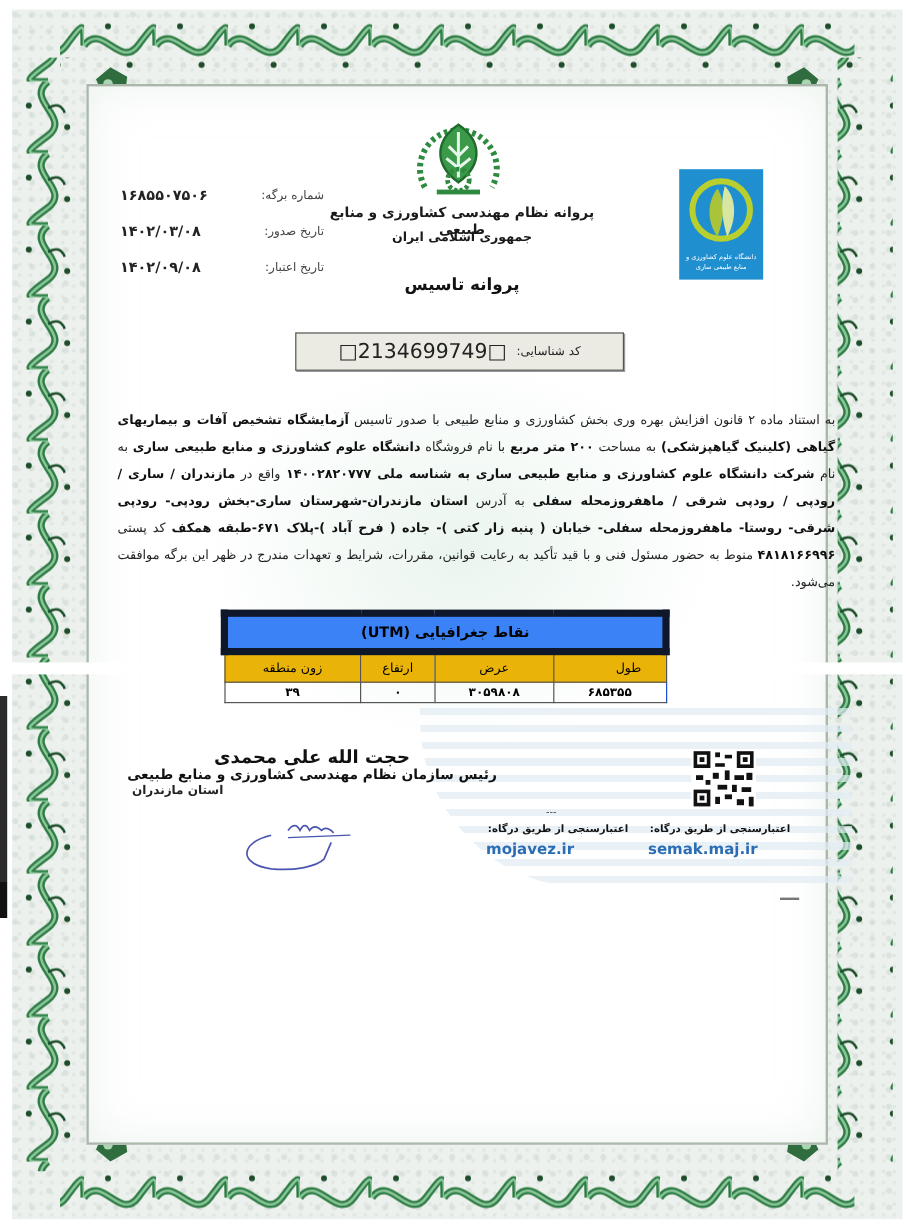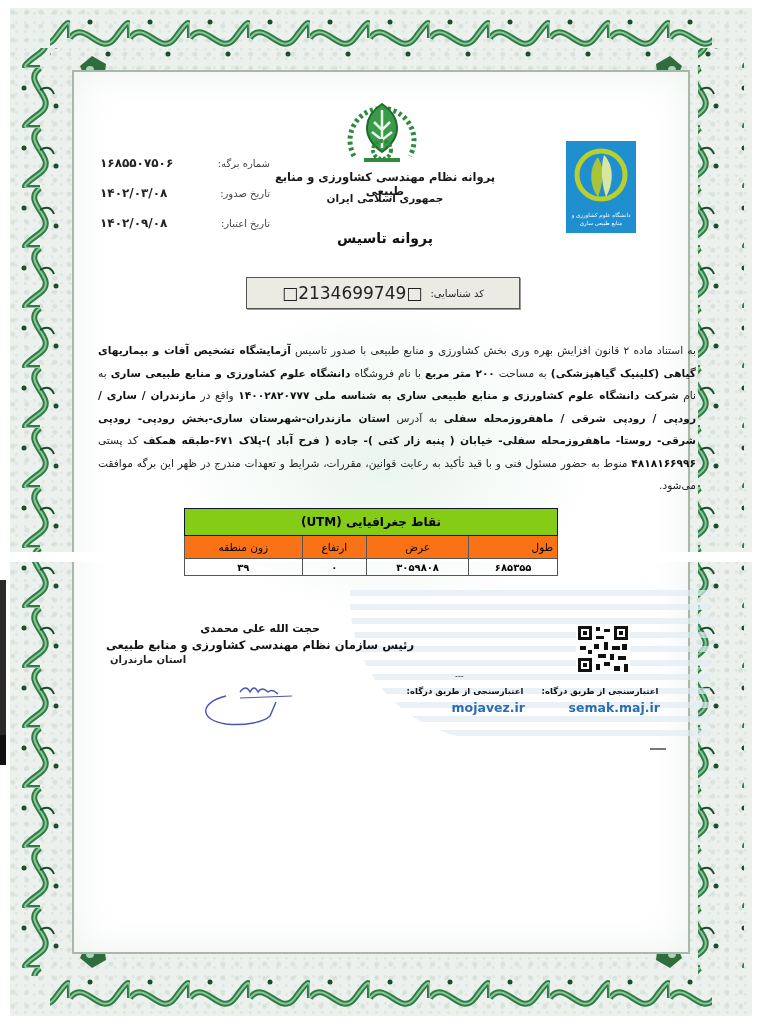--- a/index.html
+++ b/index.html
@@ -33,33 +33,33 @@
   .uni-logo .txt { position:absolute; left:3px; right:3px; bottom:6px; font-size:5.5px; color:#fff; text-align:center; line-height:8px; direction:rtl; }
 
   .id-box { position:absolute; left:246px; top:277px; width:272px; height:30px; background:#ecebe3; border:1px solid #555; box-shadow:1px 1px 0 #999; display:flex; align-items:center; justify-content:center; gap:8px; direction:rtl; }
   .id-label { font-size:10px; color:#222; }
   .id-val { font-size:17px; color:#222; direction:ltr; font-family:"DejaVu Sans", sans-serif; }
 
   .body-text { position:absolute; left:98px; top:339px; width:598px; font-size:10.6px; line-height:22.5px; color:#222; direction:rtl; text-align:justify; text-align-last:right; }
   .body-text b { font-weight:bold; color:#111; }
 
   .utm { position:absolute; left:184px; top:508px; width:374px; border-collapse:collapse; font-size:10.5px; direction:rtl; }
-  .utm .cap { background:#84cc16; border:1px solid #0f172a; height:24px; text-align:center; font-weight:bold; font-size:12px; }
-  .utm th { background:#f97316; border:1px solid #555; font-weight:normal; height:20px; font-size:10.5px; }
-  .utm th.r { text-align:right; padding-right:4px; }
+  .utm .cap { background:#3b82f6; border:6px solid #0f172a; height:24px; text-align:center; font-weight:bold; font-size:12px; }
+  .utm th { background:#eab308; border:1px solid #555; font-weight:normal; height:20px; font-size:10.5px; }
+  .utm th.r { text-align:right; padding-right:20px; }
   .utm td { border-left:1px solid #555; border-right:1px solid #1d4ed8; border-bottom:1px solid #555; height:14px; text-align:center; font-weight:bold; font-size:10px; }
 
-  .sig-name { position:absolute; left:110px; top:622px; width:300px; text-align:center; font-weight:bold; font-size:11px; color:#111; direction:rtl; }
+  .sig-name { position:absolute; left:110px; top:622px; width:300px; text-align:center; font-weight:bold; font-size:15px; color:#111; direction:rtl; }
   .sig-role { position:absolute; left:100px; top:638px; width:320px; text-align:center; font-weight:bold; font-size:11.5px; color:#111; direction:rtl; }
   .sig-prov { position:absolute; left:110px; top:654px; width:300px; text-align:left; font-weight:bold; font-size:10px; color:#222; direction:rtl; }
   .signature { position:absolute; left:196px; top:676px; width:110px; height:60px; }
 
   .qr { position:absolute; left:576px; top:624px; width:54px; height:50px; }
   .verify-label { position:absolute; font-size:8.5px; font-weight:bold; color:#111; direction:rtl; text-align:center; width:120px; }
-  .verify-link { position:absolute; font-size:12.5px; font-weight:bold; color:#2a6db5; text-align:right; width:120px; font-family:"DejaVu Sans", sans-serif; }
+  .verify-link { position:absolute; font-size:12.5px; font-weight:bold; color:#2a6db5; text-align:left; width:120px; font-family:"DejaVu Sans", sans-serif; }
   .dashes { position:absolute; left:455px; top:672px; font-size:8px; color:#333; }
   .footnote { position:absolute; left:650px; top:748px; width:16px; height:2px; background:#777; }
 </style>
 </head>
 <body>
 
 <div class="page">
   <div class="pattern"></div>
 
   <svg class="border" viewBox="0 0 742 1008" preserveAspectRatio="none">

